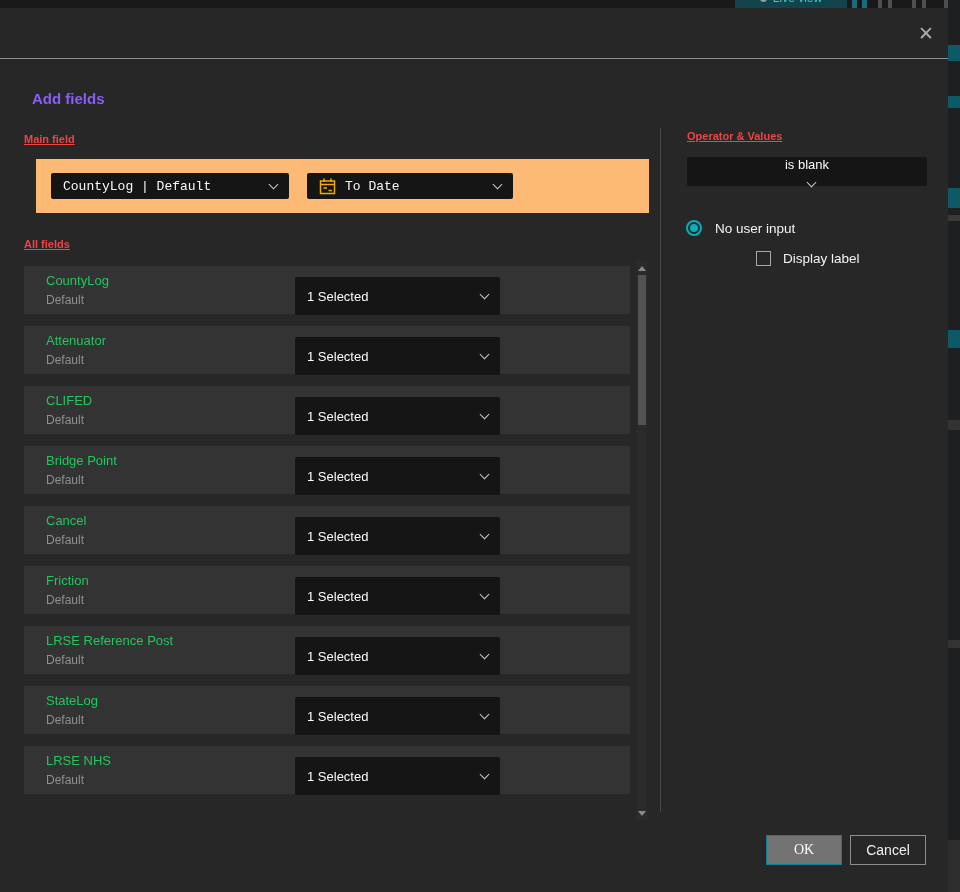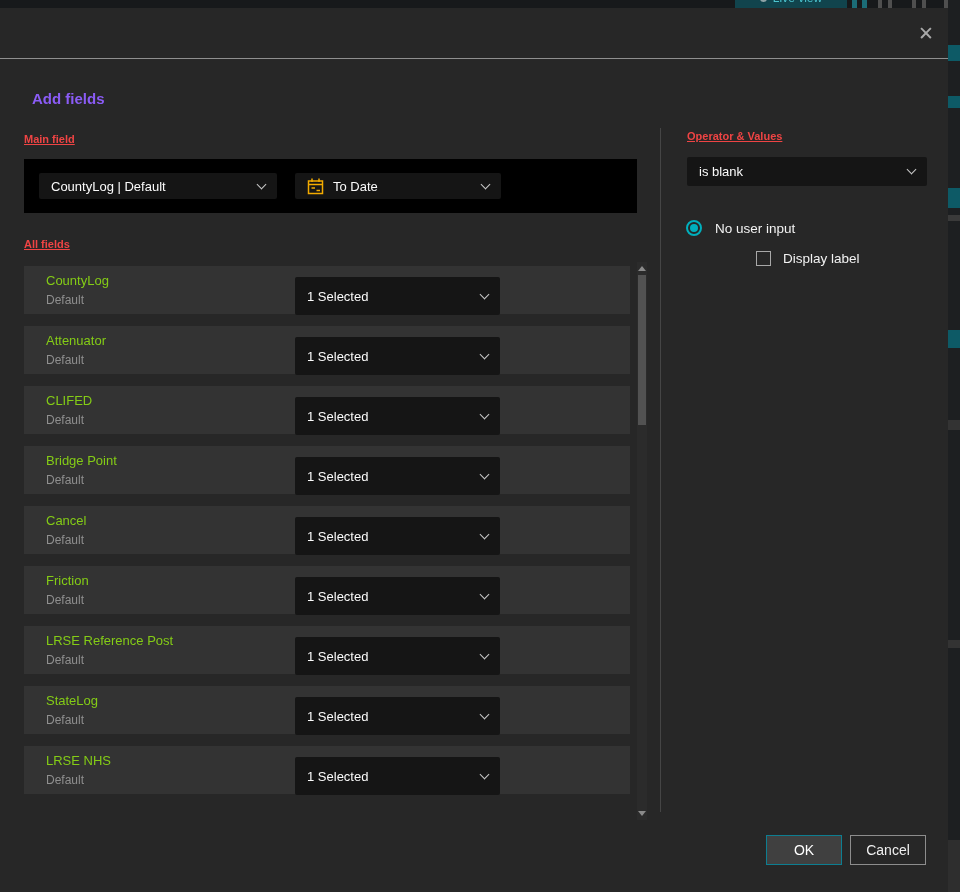--- a/index.html
+++ b/index.html
@@ -20,58 +20,58 @@
   .titlebar { position:absolute; left:0; top:0; width:100%; height:50px; }
   .title { position:absolute; left:12px; top:0; line-height:50px; font-size:17.5px; font-weight:600; color:#ececec; letter-spacing:.2px; }
   .close-btn { position:absolute; right:8px; top:11px; width:28px; height:28px; color:#a9a9a9; font-size:19px;
                display:flex; align-items:center; justify-content:center; cursor:pointer; }
   .title-sep { position:absolute; left:0; top:50px; width:100%; height:1px; background:#8f8f8f; }
 
   .h-add { position:absolute; left:32px; top:82px; font-size:15px; font-weight:700; color:#8b5cf6; }
   .h-sub { position:absolute; font-size:11px; font-weight:700; color:#ef4444;text-decoration:underline; }
 
   
-  .main-panel { position:absolute; left:24px; top:151px; width:613px; height:54px; background:#000000; }
+  .main-panel { position:absolute; left:36px; top:151px; width:613px; height:54px; background:#fdba74;font-family:Liberation Mono, monospace; }
 
   .dd { background:#151515; border-radius:2px; display:flex; align-items:center; padding:0 12px;
         font-size:13px; color:#fafafa; position:absolute; cursor:pointer; }
   .dd .dd-label { flex:1; white-space:nowrap; overflow:hidden; }
   .chev { width:7px; height:7px; border-right:1.6px solid #c9c9c9; border-bottom:1.6px solid #c9c9c9;
           transform:rotate(45deg); margin-left:8px; margin-top:-4px; flex:none; }
 
   .cal-icon { width:17px; height:17px; margin-right:9px; flex:none; }
 
   
   .field-row { position:absolute; left:24px; width:606px; height:48px; background:#333333; }
-  .field-name { position:absolute; left:22px; top:7px; font-size:13px; color:#84cc16; }
+  .field-name { position:absolute; left:22px; top:7px; font-size:13px; color:#22c55e; }
   .field-sub  { position:absolute; left:22px; top:27px; font-size:12px; color:#8f8f8f; }
   .row-dd { left:271px; top:11px; width:205px; height:38px; }
 
   
   .scrollbar { position:absolute; left:637px; top:254px; width:10px; height:558px; background:#2b2b2b; }
   .sb-thumb { position:absolute; left:1px; top:13px; width:8px; height:150px; background:#525252; }
   .sb-arrow { position:absolute; left:1px; width:0; height:0; border-left:4px solid transparent; border-right:4px solid transparent; }
   .sb-up { top:4px; border-bottom:5px solid #8a8a8a; }
   .sb-down { bottom:4px; border-top:5px solid #8a8a8a; }
 
   .v-divider { position:absolute; left:660px; top:120px; width:1px; height:684px; background:#454545; }
 
   
-  .op-dd { left:687px; top:149px; width:240px; height:29px; }
+  .op-dd { left:687px; top:149px; width:240px; height:29px;flex-direction:column; }
   .radio-row { position:absolute; left:686px; top:212px; display:flex; align-items:center; gap:13px; }
   .radio { width:16px; height:16px; border-radius:50%; border:2px solid #00b0bd; position:relative; flex:none; cursor:pointer; }
   .radio::after { content:""; position:absolute; left:2px; top:2px; width:8px; height:8px; border-radius:50%; background:#00b0bd; }
   .check-row { position:absolute; left:708px; top:243px; display:flex; align-items:center; gap:12px;padding-left:48px; }
   .checkbox { width:15px; height:15px; border:1.5px solid #a8a8a8; background:transparent; flex:none; cursor:pointer; }
   .ctl-label { font-size:13.5px; color:#f2f2f2; }
 
   
   .btn { position:absolute; top:827px; width:76px; height:30px; font-size:14px; display:flex; align-items:center;
          justify-content:center; cursor:pointer; font-family:"Liberation Sans", sans-serif; }
-  .btn-ok { left:766px; background:#404040; color:#ffffff; border:1px solid #0d7e91; }
+  .btn-ok { left:766px; background:#737373; color:#ffffff; border:1px solid #0d7e91;font-family:Liberation Serif, serif; }
   .btn-cancel { left:850px; background:transparent; color:#efefef; border:1px solid #8d8d8d; }
 </style>
 </head>
 <body>
 
 <div class="bg-topstrip">
   <div class="live-pill">
     <span class="live-dot"></span>
     <span>Live view</span>
   </div>

